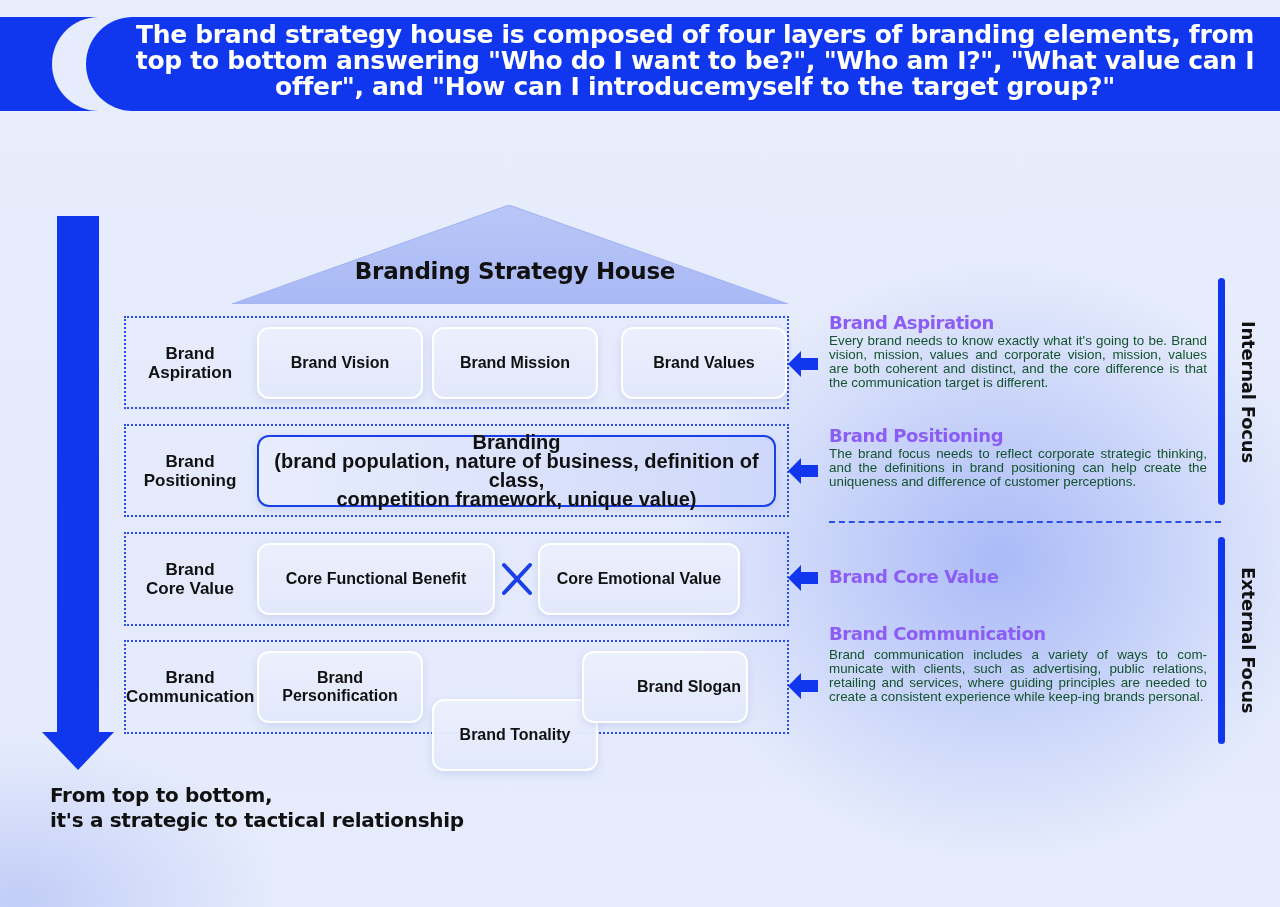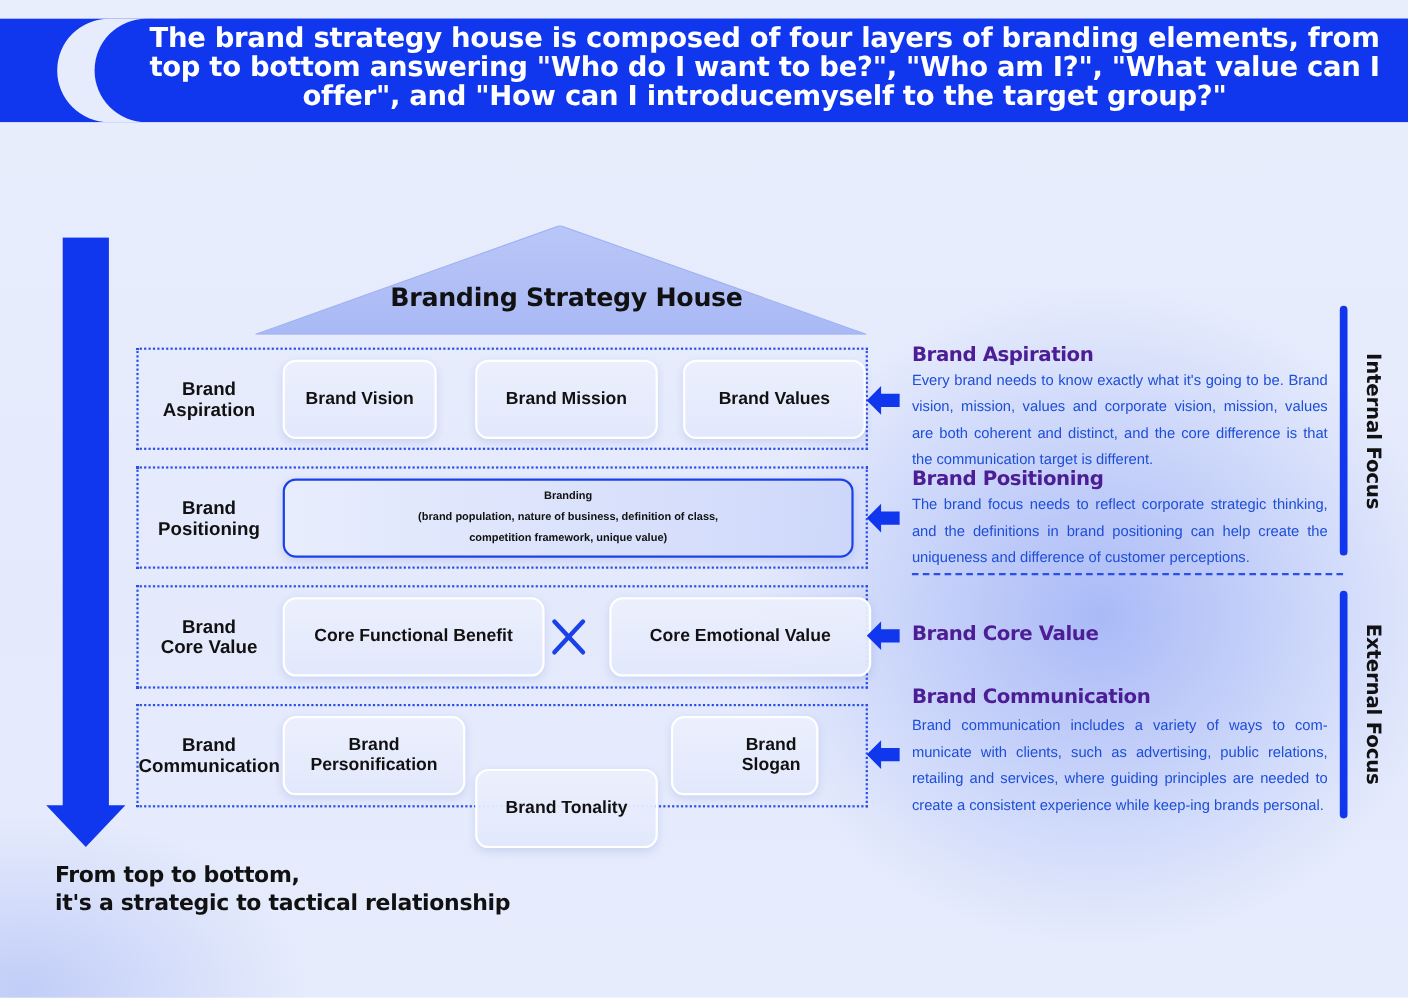--- a/index.html
+++ b/index.html
@@ -79,43 +79,43 @@
     position: absolute; height: 72px; top: 50%; transform: translateY(-50%);
     border: 2px solid #fff; border-radius: 12px;
     background: linear-gradient(180deg, rgba(236,240,253,0.95), rgba(226,232,252,0.95));
     box-shadow: 0 3px 8px rgba(90,110,200,0.18);
     display: flex; align-items: center; justify-content: center;
     text-align: center; font-weight: bold; font-size: 16px; color: #111;
   }
   .card.wide {
     border: 2px solid #1a40e8; border-radius: 12px;
     background: linear-gradient(90deg, rgba(232,237,253,0.95), rgba(205,215,250,0.95));
-    flex-direction: column; font-size: 10px; line-height: 19px;
+    flex-direction: column; font-size: 20px; line-height: 19px;
   }
   .times-icon {
     position: absolute; top: 50%; transform: translateY(-50%);
     width: 36px; height: 36px;
   }
   .times-icon svg { width: 100%; height: 100%; display: block; }
 
   .side-arrow {
     position: absolute; width: 30px; height: 28px;
   }
   .side-arrow svg { width: 100%; height: 100%; display: block; }
 
   
   .desc {
     position: absolute; left: 829px; width: 378px;
   }
   .desc-title {
-    font-weight: bold; font-size: 18px; line-height: 22px; color: #4c1d95;
+    font-weight: bold; font-size: 18px; line-height: 22px; color: #8b5cf6;
     font-family: "DejaVu Sans", sans-serif; letter-spacing: -0.4px;
   }
   .desc-body {
-    font-size: 13.4px; line-height: 24px; color: #1d4ed8;
+    font-size: 13.4px; line-height: 14px; color: #14532d;
     text-align: justify;
   }
   .divider-dotted {
     position: absolute; left: 829px; top: 521px; width: 392px;
     border-top: 2px dashed #2a4ee8;
   }
   .focus-bar {
     position: absolute; left: 1218px; width: 7px; background: #1036ee; border-radius: 4px;
   }
   .focus-label {
@@ -152,21 +152,21 @@
     <polygon points="0,99 277,0 556,99" fill="url(#roofGrad)" stroke="#9fb1f3" stroke-width="1"></polygon>
   </svg>
 </div>
 <div class="roof-title">Branding Strategy House</div>
 
 <div class="layer" style="top:316px;height:93px;">
   <div class="layer-label">
     <div>Brand</div>
     <div>Aspiration</div>
   </div>
-  <div class="card" style="left:131px;width:140px;">
+  <div class="card" style="left:131px;width:166px;">
     <span>Brand Vision</span>
   </div>
   <div class="card" style="left:306px;width:166px;">
     <span>Brand Mission</span>
   </div>
   <div class="card" style="left:484px;width:166px;margin-left:11px;">
     <span>Brand Values</span>
   </div>
 </div>
 
@@ -189,37 +189,37 @@
   </div>
   <div class="card" style="left:131px;width:238px;">
     <span>Core Functional Benefit</span>
   </div>
   <div class="times-icon" style="left:373px;">
     <svg viewBox="0 0 36 36">
       <line x1="5" y1="4" x2="31" y2="32" stroke="#1a40e8" stroke-width="4" stroke-linecap="round"></line>
       <line x1="31" y1="4" x2="5" y2="32" stroke="#1a40e8" stroke-width="4" stroke-linecap="round"></line>
     </svg>
   </div>
-  <div class="card" style="left:428px;width:238px;">
+  <div class="card" style="left:412px;width:202px;">
     <span>Core Emotional Value</span>
   </div>
 </div>
 
 <div class="layer" style="top:640px;height:94px;">
   <div class="layer-label">
     <div>Brand</div>
     <div>Communication</div>
   </div>
   <div class="card" style="left:131px;width:166px;">
     <span>Brand Personification</span>
   </div>
   <div class="card" style="left:306px;width:166px;margin-top:48px;">
     <span>Brand Tonality</span>
   </div>
-  <div class="card" style="left:484px;width:134px;padding-left:48px;">
+  <div class="card" style="left:456px;width:166px;padding-left:48px;">
     <span>Brand Slogan</span>
   </div>
 </div>
 
 <div class="side-arrow" style="left:788px;top:350px;">
   <svg viewBox="0 0 30 28">
       <polygon points="0,14 13,1 13,8 30,8 30,20 13,20 13,27" fill="#1036ee"></polygon>
     </svg>
 </div>
 <div class="side-arrow" style="left:788px;top:457px;">

